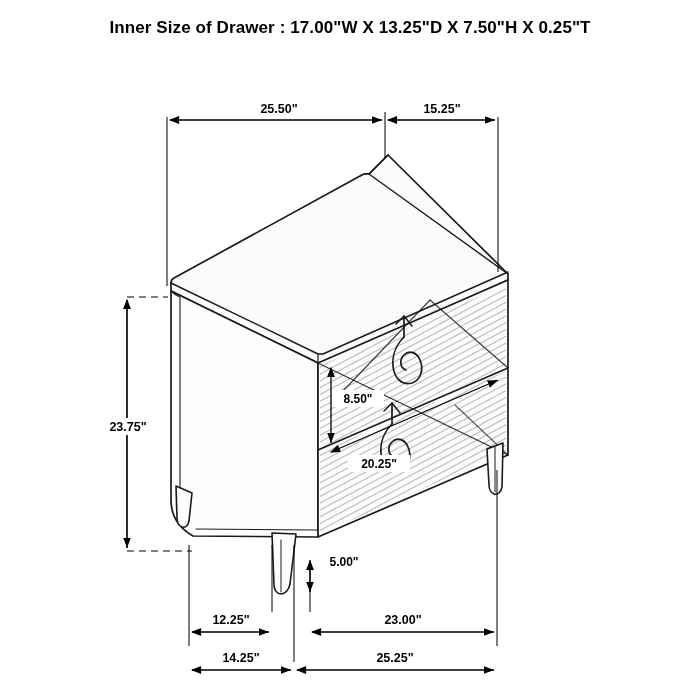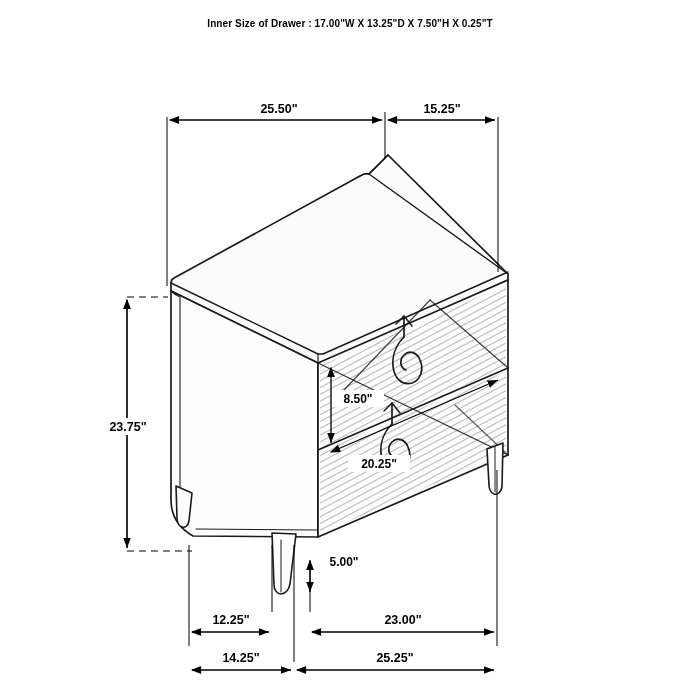--- a/index.html
+++ b/index.html
@@ -19,21 +19,21 @@
     position: relative;
     width: 700px;
     height: 700px;
   }
   #title {
     position: absolute;
     left: 0;
     top: 18px;
     width: 700px;
     text-align: center;
-    font-size: 10px;
+    font-size: 17px;
     font-weight: bold;
     letter-spacing: 0.1px;
   }
   svg#drawing {
     position: absolute;
     left: 0;
     top: 0;
     width: 700px;
     height: 700px;
   }

